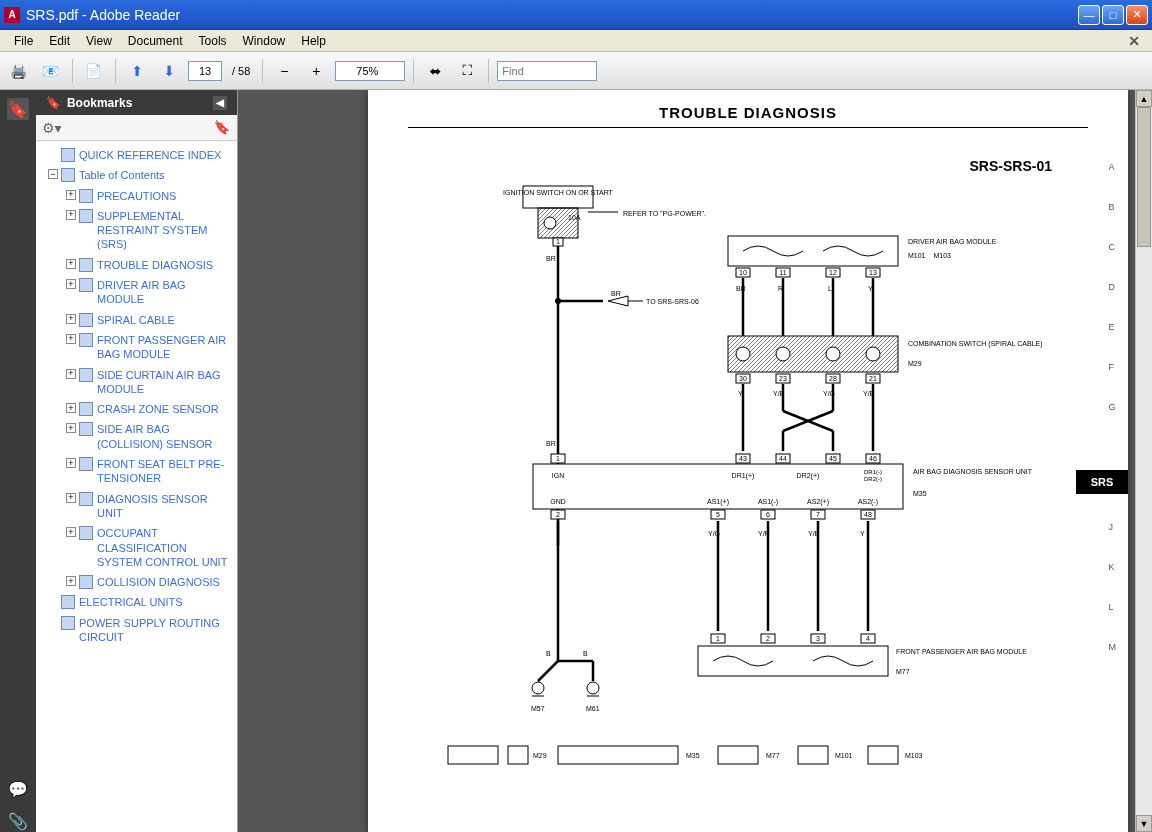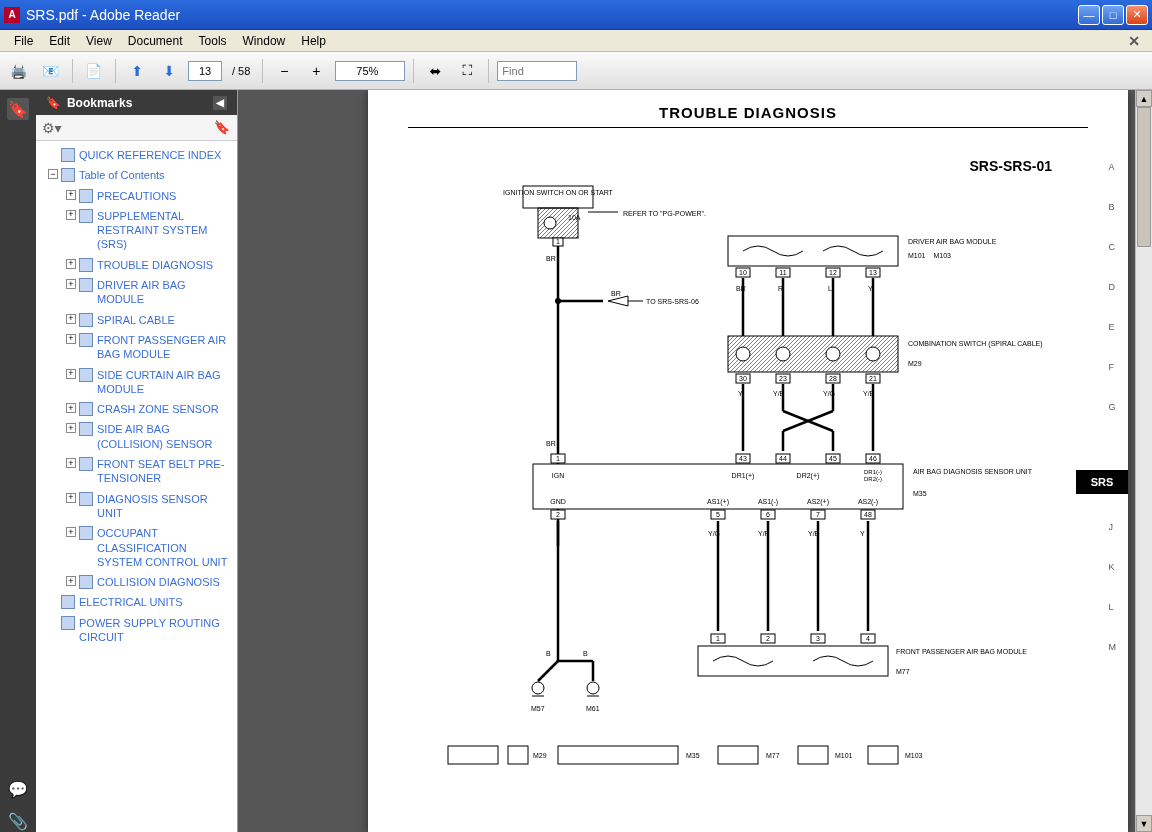--- a/index.html
+++ b/index.html
@@ -19,21 +19,21 @@
 .menubar span { font-size: 12px; padding: 2px 8px; cursor: pointer; }
 .menubar .x { margin-left: auto; font-size: 14px; font-weight: bold; cursor: pointer; padding:0 6px; color:#555; }
 
 
 .toolbar { height: 38px; background: linear-gradient(to bottom,#fafafa,#e0e0e0); border-bottom: 1px solid #b0b0b0; display: flex; align-items: center; padding: 0 6px; gap: 6px; }
 .tbtn { width: 26px; height: 26px; border: 1px solid transparent; border-radius: 3px; display: flex; align-items: center; justify-content: center; cursor: pointer; font-size: 14px; }
 .tsep { width: 1px; height: 24px; background: #c0c0c0; margin: 0 2px; }
 .page-input { width: 34px; height: 20px; font-size: 11px; text-align: center; border: 1px solid #7f9db9; }
 .page-total { font-size: 11px; padding: 0 4px; }
 .zoom-select { width: 70px; height: 20px; font-size: 11px; border: 1px solid #7f9db9; background: #fff; padding-left: 20px; }
-.find-input { width: 80px; height: 20px; font-size: 11px; border: 1px solid #7f9db9; padding: 0 4px; color:#888; }
+.find-input { width: 100px; height: 20px; font-size: 11px; border: 1px solid #7f9db9; padding: 0 4px; color:#888; }
 
 
 .main { display: flex; height: calc(832px - 30px - 22px - 38px); }
 
 
 .side-strip { width: 36px; background: #3a3a3a; display: flex; flex-direction: column; align-items: center; padding-top: 8px; gap: 10px; }
 .strip-icon { width: 22px; height: 22px; display: flex; align-items: center; justify-content: center; color: #ddd; font-size: 16px; cursor: pointer; }
 
 
 .bookmarks { width: 202px; background: #fff; border-right: 1px solid #9a9a9a; display: flex; flex-direction: column; }

